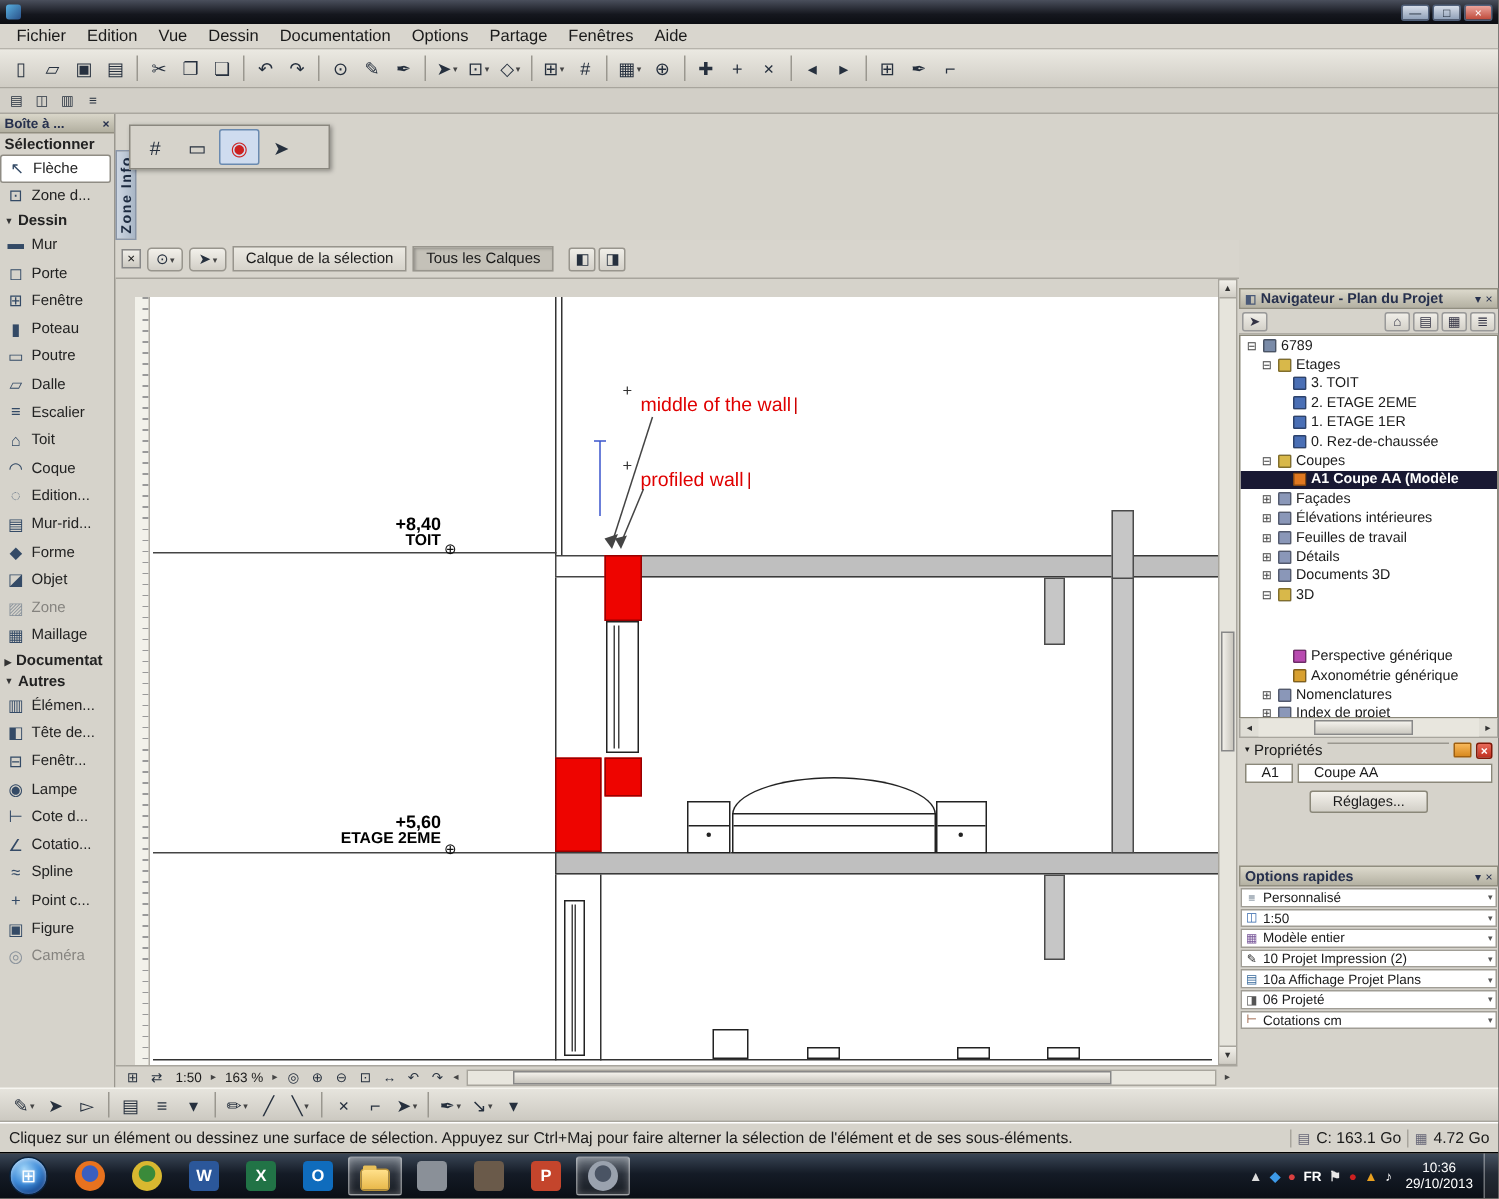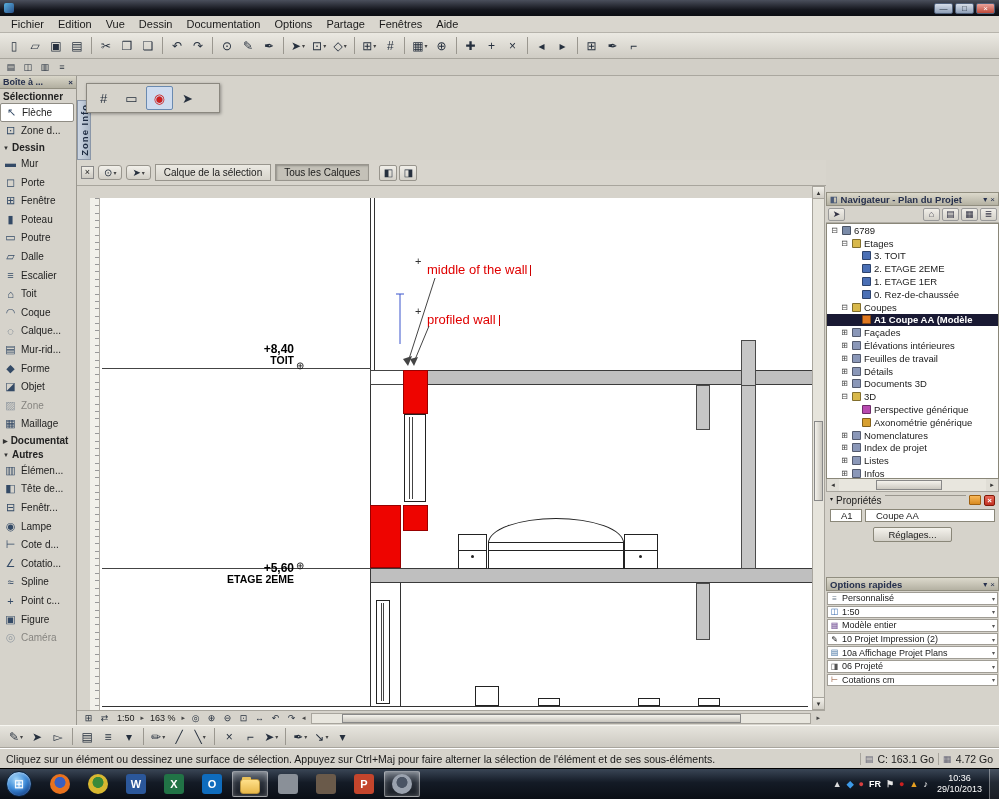--- a/index.html
+++ b/index.html
@@ -118,21 +118,21 @@
   .ann::after{content:"";display:inline-block;width:1px;height:11px;background:#c00;margin-left:3px;vertical-align:-2px;}
   #ann1{left:337px;top:64px;}
   #ann2{left:337px;top:114px;}
   .cross{position:absolute;font-size:11px;color:#333;}
   #cross1{left:325px;top:57px;}
   #cross2{left:325px;top:107px;}
   .lvl-txt{position:absolute;text-align:right;font-weight:bold;color:#000;}
   .lvl-txt .lv{font-size:12px;line-height:12px;}
   .lvl-txt .ln2{font-size:10.5px;line-height:11px;}
   #lvl1{left:118px;top:145px;width:86px;}
-  #lvl2{left:104px;top:364px;width:100px;}
+  #lvl2{left:104px;top:344px;width:100px;}
   .lvlmark{position:absolute;font-size:10px;color:#111;}
   #mark1{left:206px;top:162px;}
   #mark2{left:206px;top:362px;}
 
   .vscroll{position:absolute;left:812px;top:186px;width:13px;height:524px;background:#e6e4dc;border:1px solid #a8a59d;}
   .varr{position:absolute;left:0;right:0;height:12px;font-size:7px;text-align:center;line-height:12px;color:#333;
     background:linear-gradient(#f2f0ea,#d0cdc5);border-bottom:1px solid #a8a59d;}
   .varr.bottom{bottom:0;top:auto;border-top:1px solid #a8a59d;border-bottom:none;}
   .vthumb{position:absolute;left:1px;right:1px;top:234px;height:80px;background:linear-gradient(90deg,#f2f0ea,#c8c5bd);border:1px solid #888;}
 
@@ -403,21 +403,21 @@
         <div class="tbx-item">
           <div class="ticon">⌂</div>
           <div class="tlbl">Toit</div>
         </div>
         <div class="tbx-item">
           <div class="ticon">◠</div>
           <div class="tlbl">Coque</div>
         </div>
         <div class="tbx-item">
           <div class="ticon">◌</div>
-          <div class="tlbl">Calque...</div>
+          <div class="tlbl">Edition...</div>
         </div>
         <div class="tbx-item">
           <div class="ticon">▤</div>
           <div class="tlbl">Mur-rid...</div>
         </div>
         <div class="tbx-item">
           <div class="ticon">◆</div>
           <div class="tlbl">Forme</div>
         </div>
         <div class="tbx-item">
@@ -733,21 +733,21 @@
         <div class="tree-row" style="padding-left: 13px;">
           <div class="texp">⊞</div>
           <div class="ticn" style="background: rgb(138, 151, 184);"></div>
           <div class="tlab">Documents 3D</div>
         </div>
         <div class="tree-row" style="padding-left: 13px;">
           <div class="texp">⊟</div>
           <div class="ticn" style="background: rgb(216, 184, 74);"></div>
           <div class="tlab">3D</div>
         </div>
-        <div class="tree-row" style="padding-left: 23px;">
+        <div class="tree-row" style="padding-left: 23px; margin-top: 28px;">
           <div class="texp"></div>
           <div class="ticn" style="background: rgb(184, 74, 176);"></div>
           <div class="tlab">Perspective générique</div>
         </div>
         <div class="tree-row" style="padding-left: 23px;">
           <div class="texp"></div>
           <div class="ticn" style="background: rgb(216, 160, 48);"></div>
           <div class="tlab">Axonométrie générique</div>
         </div>
         <div class="tree-row" style="padding-left: 13px;">

